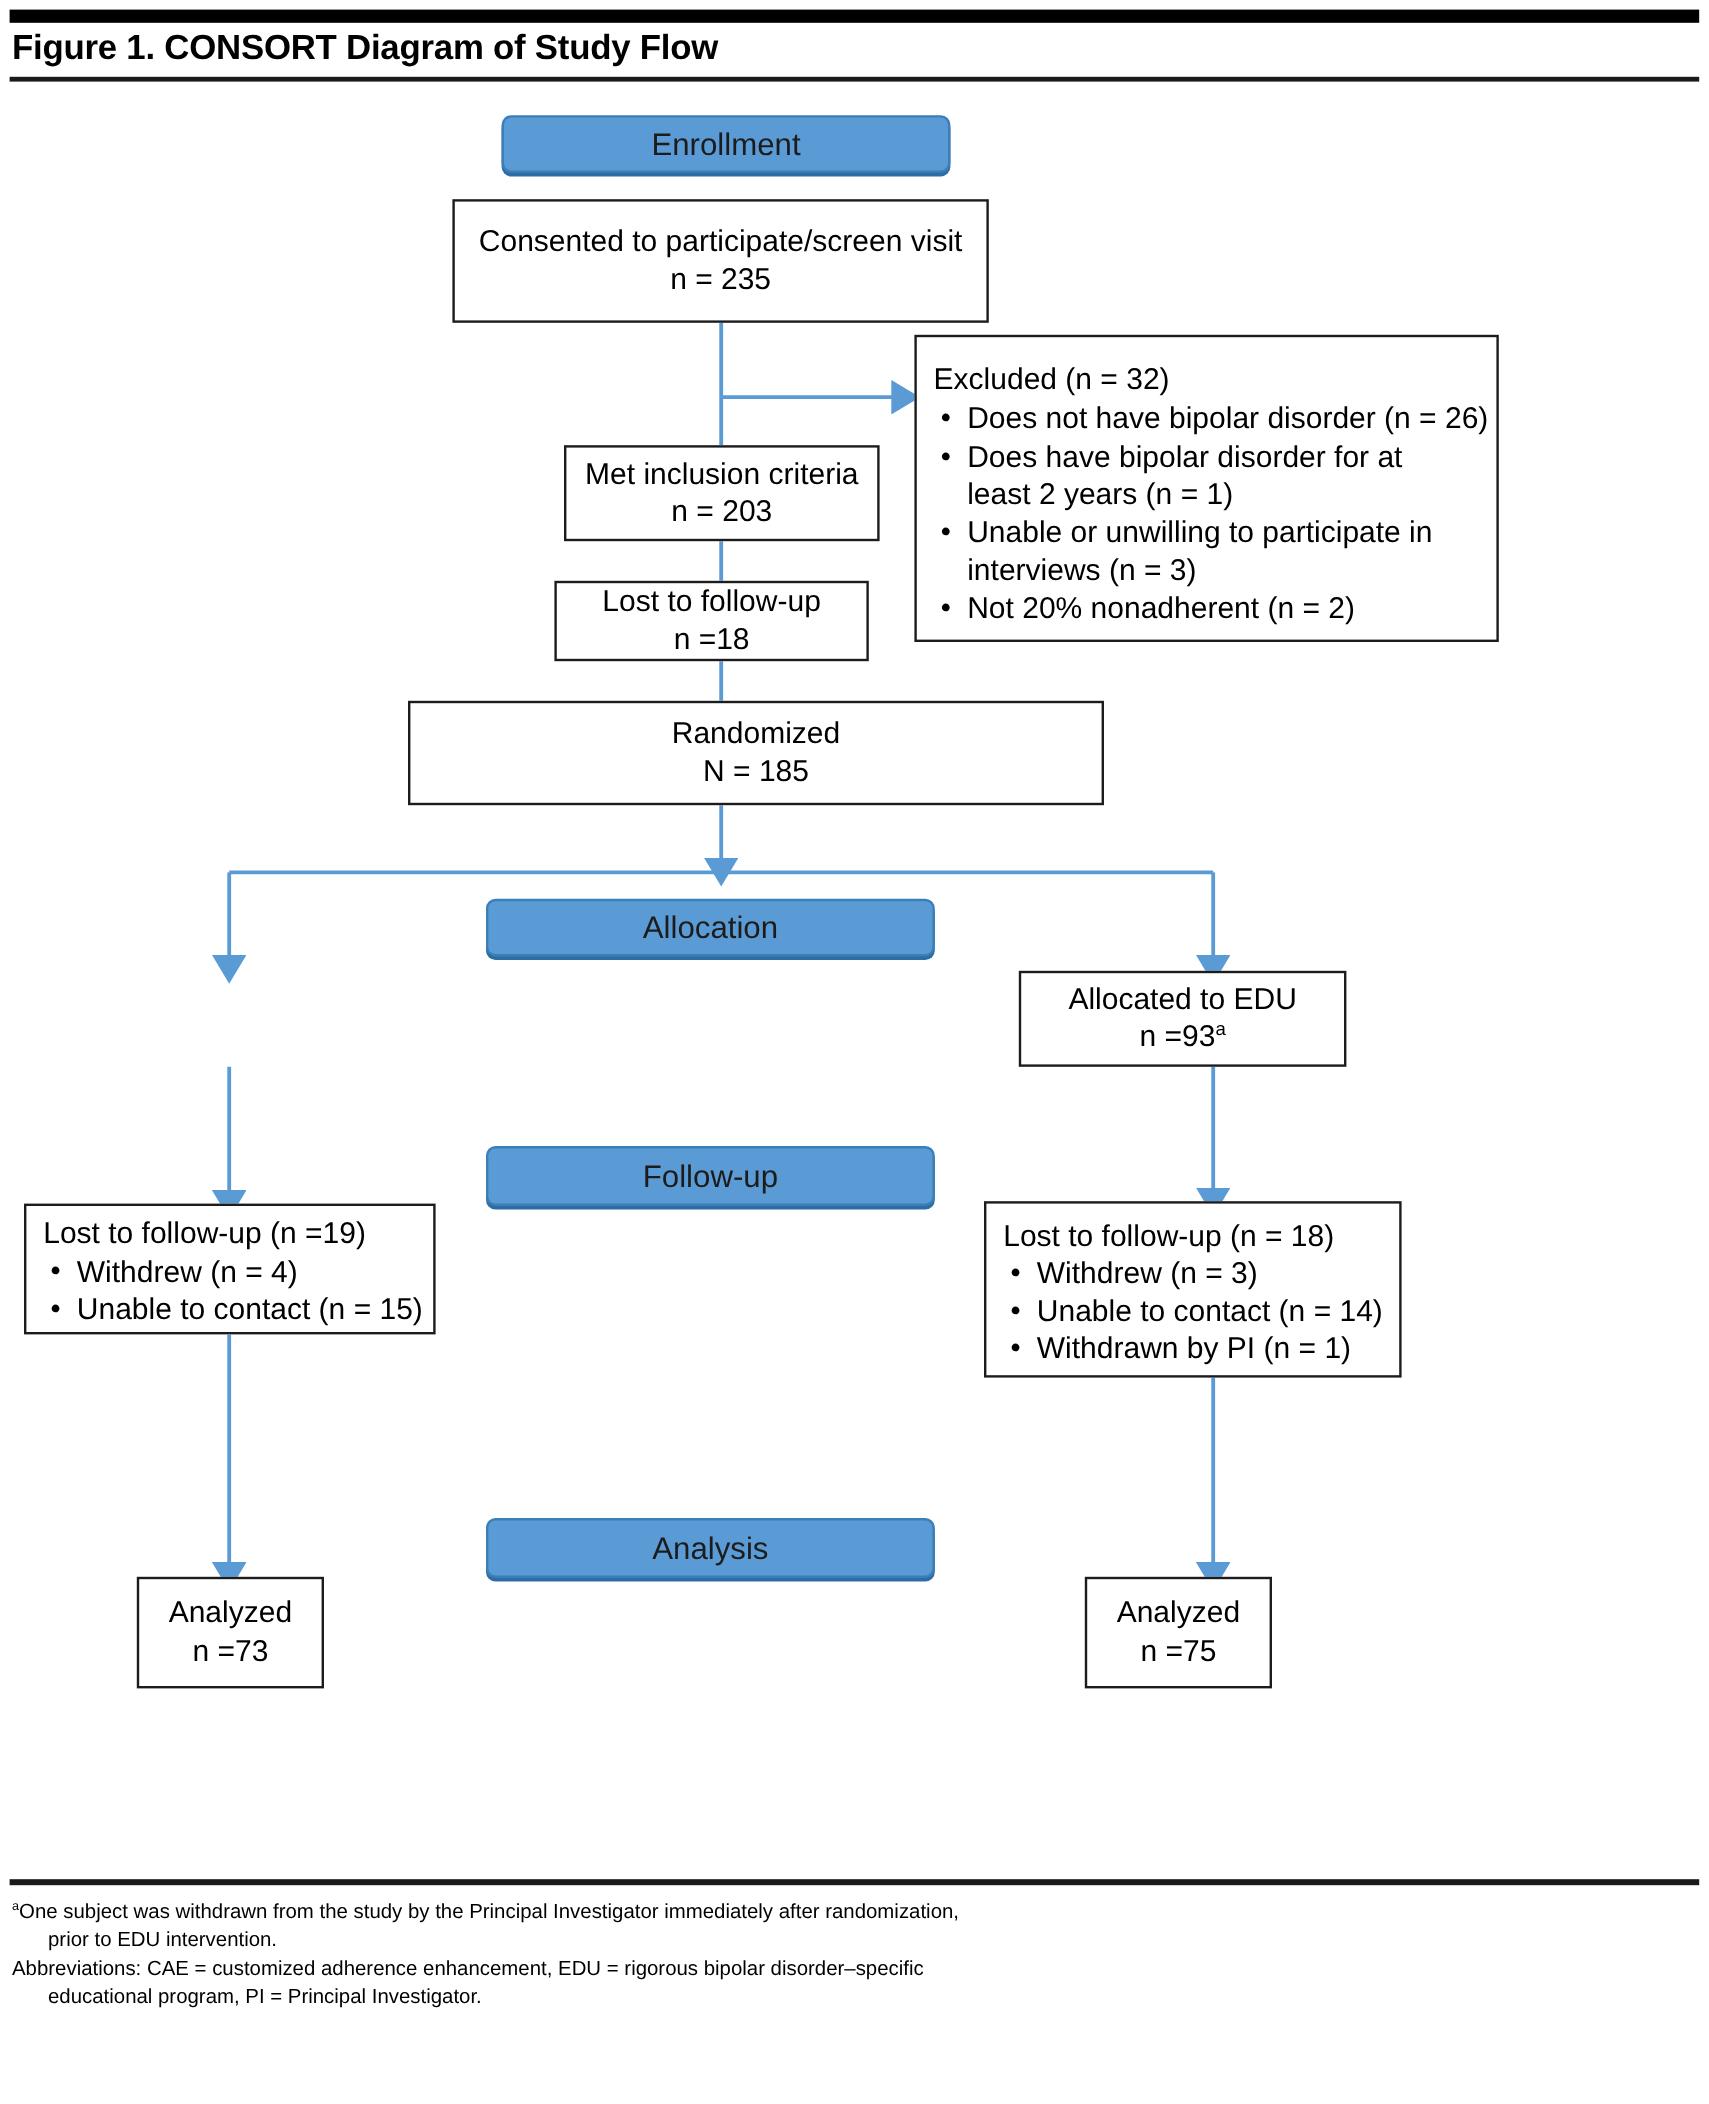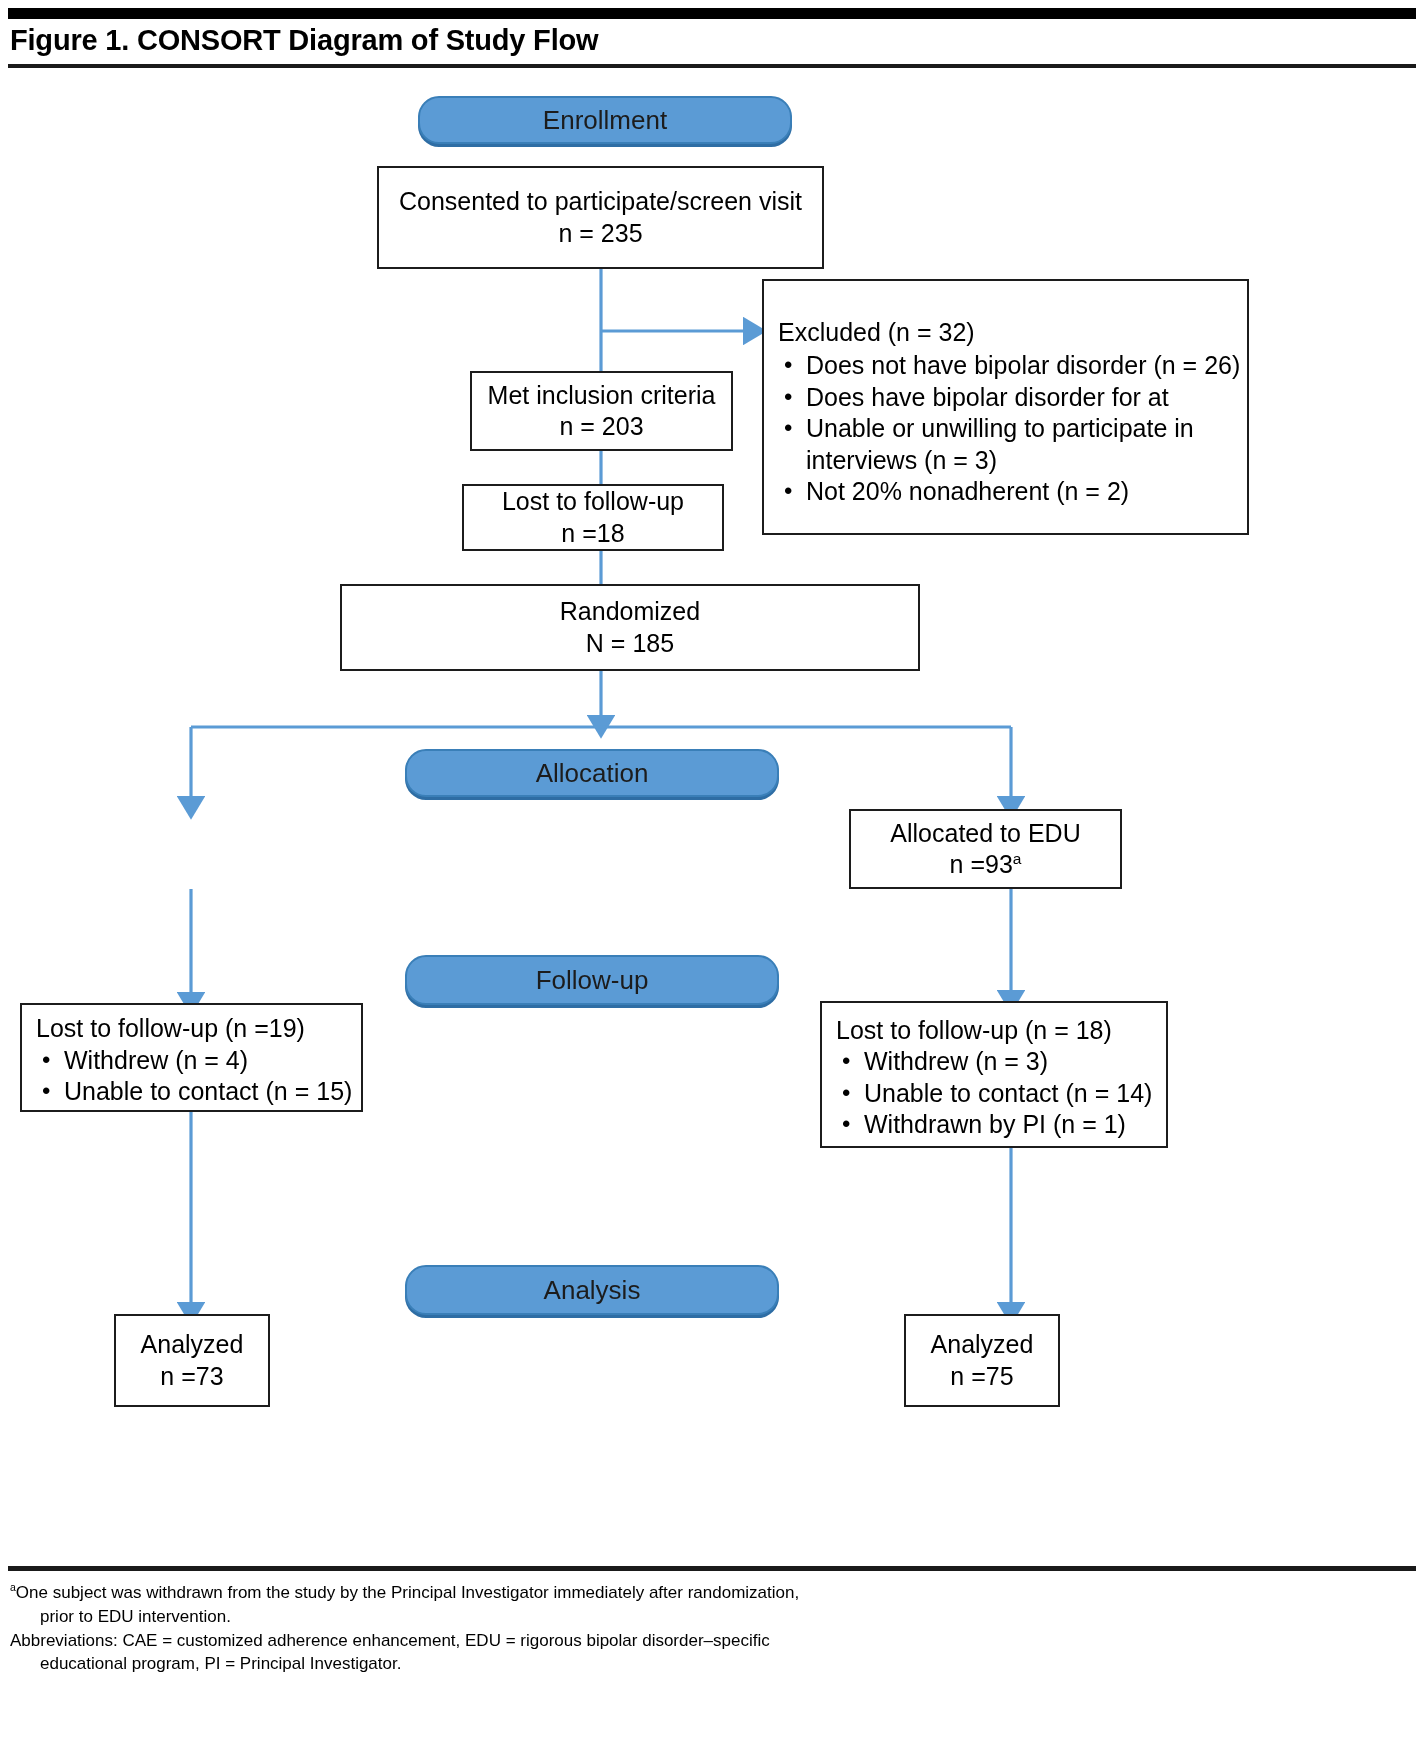--- a/index.html
+++ b/index.html
@@ -91,21 +91,21 @@
     padding-left: 14px;
     padding-right: 10px;
   }
   .node .line { white-space: nowrap; }
 
   .banner {
     position: absolute;
     box-sizing: border-box;
     background: #5b9bd5;
     border: 2.5px solid #3a7fb8;
-    border-radius: 21px;
+    border-radius: 8px;
     box-shadow: 0 3px 0 #2e6da4;
     display: flex;
     align-items: center;
     justify-content: center;
     font-size: 26px;
     color: #1c1c1c;
     z-index: 3;
   }
 
   
@@ -202,20 +202,21 @@
   <div class="node center" style="left:377px; top:166px; width:447px; height:103px;">
     <div class="line">Consented to participate/screen visit</div>
     <div class="line">n = 235</div>
   </div>
 
   <div class="node left" style="left:762px; top:279px; width:487px; height:256px; padding-top:10px;">
     <div class="line" style="margin-bottom:2px;">Excluded (n = 32)</div>
     <ul class="bul">
       <li>Does not have bipolar disorder (n = 26)</li>
       <li>Does have bipolar disorder for at</li>
+      <li class="cont">least 2 years (n = 1)</li>
       <li>Unable or unwilling to participate in</li>
       <li class="cont">interviews (n = 3)</li>
       <li>Not 20% nonadherent (n = 2)</li>
     </ul>
   </div>
 
   <div class="node center" style="left:470px; top:371px; width:263px; height:80px;">
     <div class="line">Met inclusion criteria</div>
     <div class="line">n = 203</div>
   </div>

